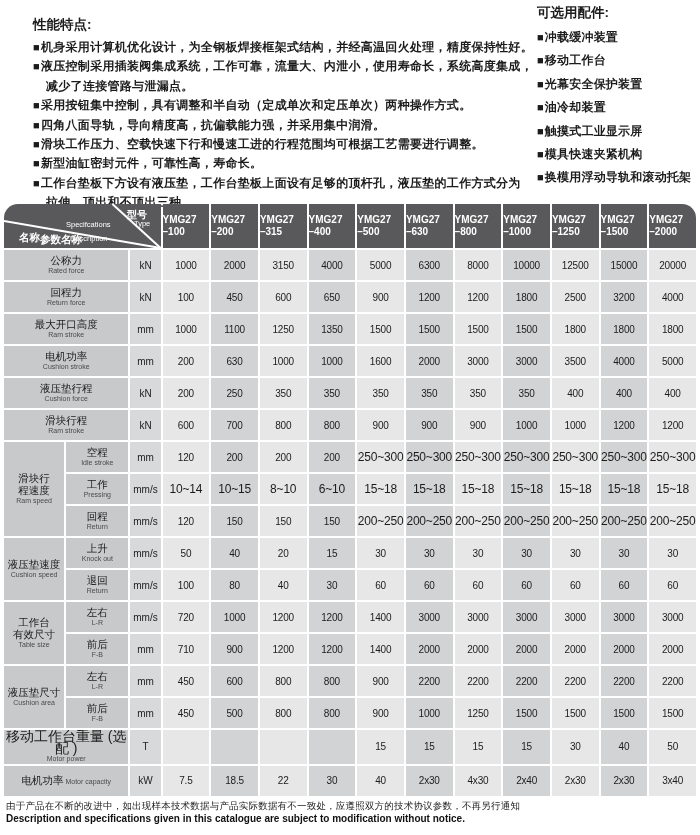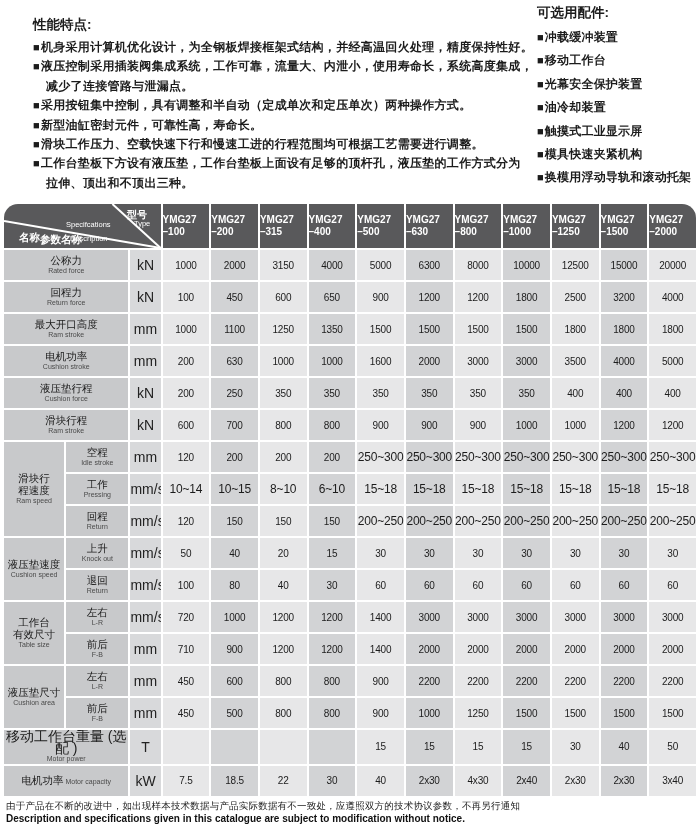--- a/index.html
+++ b/index.html
@@ -27,21 +27,21 @@
   th.corner{background:var(--header-bg);height:44px;position:relative;
             border-top-left-radius:14px;}
   th.corner .lbl{position:absolute;color:#fff;white-space:nowrap;font-weight:600;}
   th.mod{background:var(--header-bg);color:#fff;height:44px;font-weight:600;
          font-size:10px;line-height:12px;text-align:left;vertical-align:middle;}
   th.mod.last{border-top-right-radius:14px;}
 
   td.g-cell{background:var(--label-bg);text-align:center;vertical-align:middle;}
   td.lbl-cell{background:var(--label-bg);text-align:center;vertical-align:middle;height:30px;}
   td.unit{background:var(--unit-bg);text-align:center;vertical-align:middle;
-          font-size:14px;color:#222;height:14px;}
+          font-size:10px;color:#222;height:14px;}
   td.val{text-align:center;vertical-align:middle;font-size:10px;height:30px;letter-spacing:-0.2px;}
   td.val.light{background:var(--col-light);}
   td.val.dark{background:var(--col-dark);}
   td.val.rng{font-size:12px;}
 
   .cn{font-size:10.5px;color:#1c1c1c;white-space:pre-line;line-height:12px;}
   .en{font-size:7px;color:#4a4a4a;line-height:8.5px;margin-top:1px;}
   .en.inline{display:inline;margin-left:2px;}
 
   
@@ -54,22 +54,23 @@
 
 <div class="page">
 
   <div class="features">
     <div class="title">性能特点:</div>
     <div>
         <div class="feat-line"><span class="bullet">■</span>机身采用计算机优化设计，为全钢板焊接框架式结构，并经高温回火处理，精度保持性好。</div>
         <div class="feat-line"><span class="bullet">■</span>液压控制采用插装阀集成系统，工作可靠，流量大、内泄小，使用寿命长，系统高度集成，</div>
         <div class="feat-line cont">减少了连接管路与泄漏点。</div>
         <div class="feat-line"><span class="bullet">■</span>采用按钮集中控制，具有调整和半自动（定成单次和定压单次）两种操作方式。</div>
+        <div class="feat-line"><span class="bullet">■</span>四角八面导轨，导向精度高，抗偏载能力强，并采用集中润滑。</div>
+        <div class="feat-line"><span class="bullet">■</span>滑块工作压力、空载快速下行和慢速工进的行程范围均可根据工艺需要进行调整。</div>
         <div class="feat-line"><span class="bullet">■</span>新型油缸密封元件，可靠性高，寿命长。</div>
-        <div class="feat-line"><span class="bullet">■</span>滑块工作压力、空载快速下行和慢速工进的行程范围均可根据工艺需要进行调整。</div>
         <div class="feat-line"><span class="bullet">■</span>工作台垫板下方设有液压垫，工作台垫板上面设有足够的顶杆孔，液压垫的工作方式分为</div>
         <div class="feat-line cont">拉伸、顶出和不顶出三种。</div>
       </div>
   </div>
 
   <div class="accessories">
     <div class="title">可选用配件:</div>
     <div>
         <div class="acc-item"><span class="bullet">■</span>冲载缓冲装置</div>
         <div class="acc-item"><span class="bullet">■</span>移动工作台</div>

